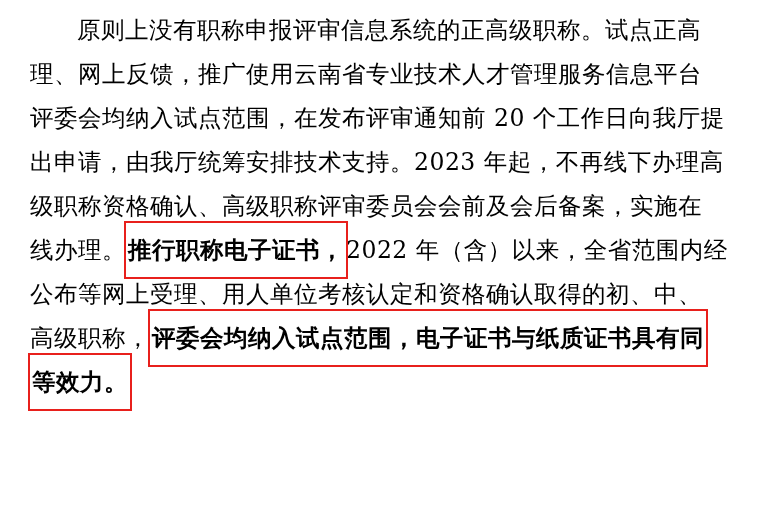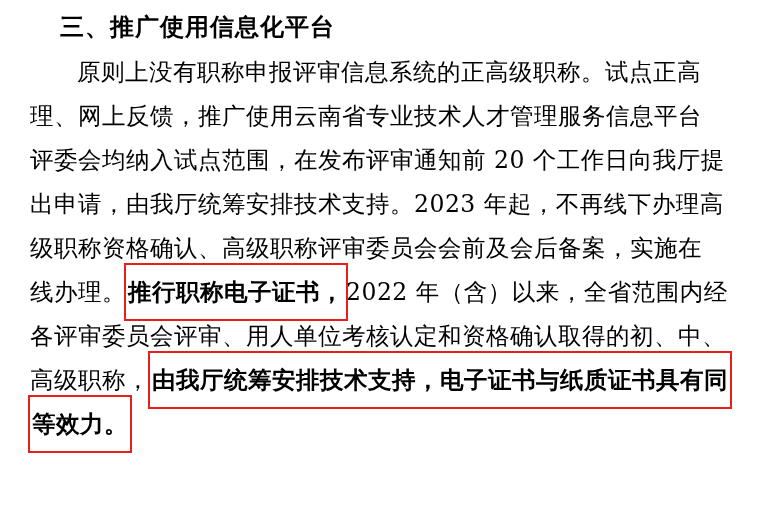--- a/index.html
+++ b/index.html
@@ -61,21 +61,20 @@
     white-space: nowrap;
     display: block;
   }
   .nowrap { white-space: pre; }
 </style>
 </head>
 <body>
 
 <div class="page">
 
-  <h1 class="heading">三、推广使用信息化平台</h1>
 
   <div class="body-text">
 
     <span class="line para">
       <span>原则上没有职称申报评审信息系统的正高级职称。试点正高</span>
     </span>
 
 
     <span class="line">
       <span>理、网上反馈，推广使用云南省专业技术人才管理服务信息平台</span>
@@ -91,25 +90,25 @@
 
     <span class="line">
       <span>级职称资格确认、高级职称评审委员会会前及会后备案，实施在</span>
     </span>
 
     <span class="line">
       <span class="nowrap">线办理。</span><span class="hl">推行职称电子证书，</span><span class="nowrap">2022 年（含）以来，全省范围内经</span>
     </span>
 
     <span class="line">
-      <span>各评审委员会评审、用人单位考核认定和资格确认取得的初、中、</span>
+      <span>公布等网上受理、用人单位考核认定和资格确认取得的初、中、</span>
     </span>
 
     <span class="line">
-      <span class="nowrap">高级职称，</span><span class="hl">由我厅统筹安排技术支持，电子证书与纸质证书具有同</span>
+      <span class="nowrap">高级职称，</span><span class="hl">评委会均纳入试点范围，电子证书与纸质证书具有同</span>
     </span>
 
     <span class="line">
       <span class="hl">等效力。</span>
     </span>
 
   </div>
 </div>
 
 </body></html>

